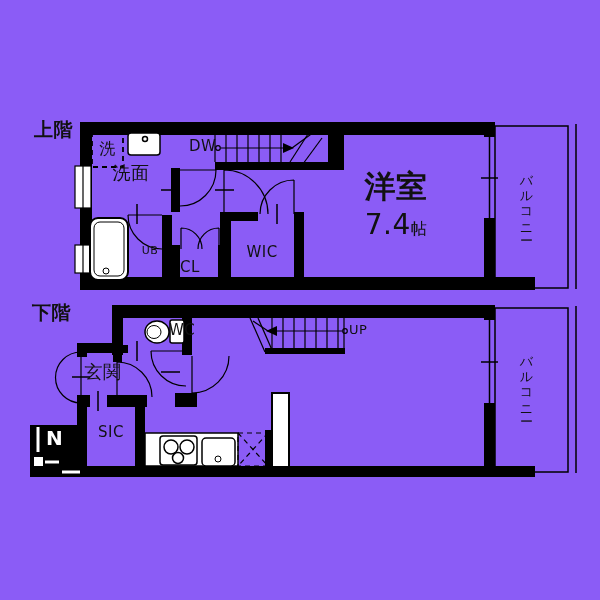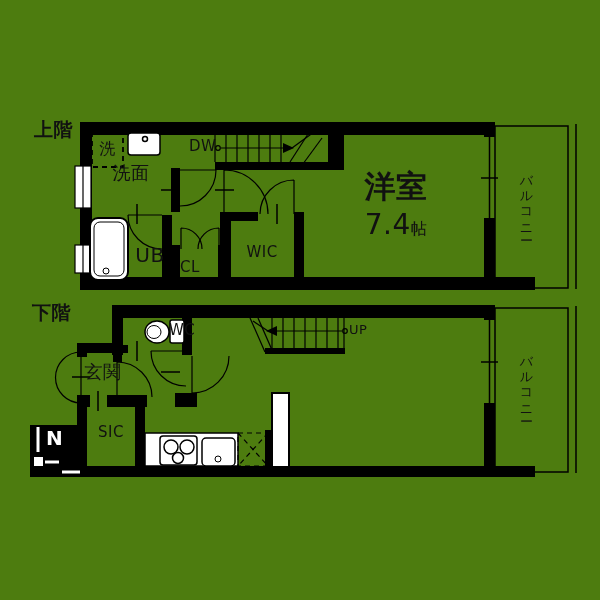--- a/index.html
+++ b/index.html
@@ -1,17 +1,17 @@
 <!DOCTYPE html>
 <html><head>
 <meta charset="utf-8">
 <style>
   html,body{margin:0;padding:0;background:#fff;}
   .plan{
-    position:relative;width:600px;height:600px;background:#4d7c0f;
+    position:relative;width:600px;height:600px;background:#8b5cf6;
     font-family:"DejaVu Sans","Liberation Sans",sans-serif;color:#111;
     overflow:hidden;
   }
   .plan svg{position:absolute;left:0;top:0;}
   .lbl{
     position:absolute;line-height:1;white-space:nowrap;color:#111;
     text-align:center;letter-spacing:0.5px;
   }
   .lbl.left{text-align:left;}
   .b{font-weight:bold;}
@@ -205,21 +205,21 @@
     <line x1="38" y1="427" x2="38" y2="452" stroke="#fff" stroke-width="3"></line>
     <rect x="34" y="457" width="9" height="9" fill="#fff"></rect>
     <line x1="45" y1="462" x2="59" y2="462" stroke="#fff" stroke-width="3"></line>
     <line x1="62" y1="472" x2="80" y2="472" stroke="#fff" stroke-width="3"></line>
   </g>
 </svg>
 
 <div class="lbl b left" style="left:34px;top:120px;width:46px;font-size:19px;">上階</div>
 <div class="lbl" style="left:92px;top:141px;width:31px;font-size:16px;">洗</div>
 <div class="lbl" style="left:104px;top:164px;width:54px;font-size:18px;">洗面</div>
-<div class="lbl" style="left:132px;top:245px;width:36px;font-size:20px;">UB</div>
+<div class="lbl" style="left:132px;top:245px;width:36px;font-size:11px;">UB</div>
 <div class="lbl" style="left:180px;top:260px;width:14px;font-size:15px;">CL</div>
 <div class="lbl" style="left:238px;top:245px;width:48px;font-size:15px;">WIC</div>
 <div class="lbl left" style="left:189px;top:139px;width:28px;font-size:15px;">DW</div>
 <div class="lbl b" style="left:344px;top:171px;width:104px;font-size:31px;">洋室</div>
 <div class="lbl" style="left:344px;top:211px;width:104px;font-size:28px;">
   <span>7.4</span><span class="unit">帖</span>
 </div>
 <div class="lbl vtext" style="left:520px;top:166px;height:86px;font-size:13px;">バルコニー</div>
 
 <div class="lbl b left" style="left:32px;top:303px;width:46px;font-size:19px;">下階</div>

